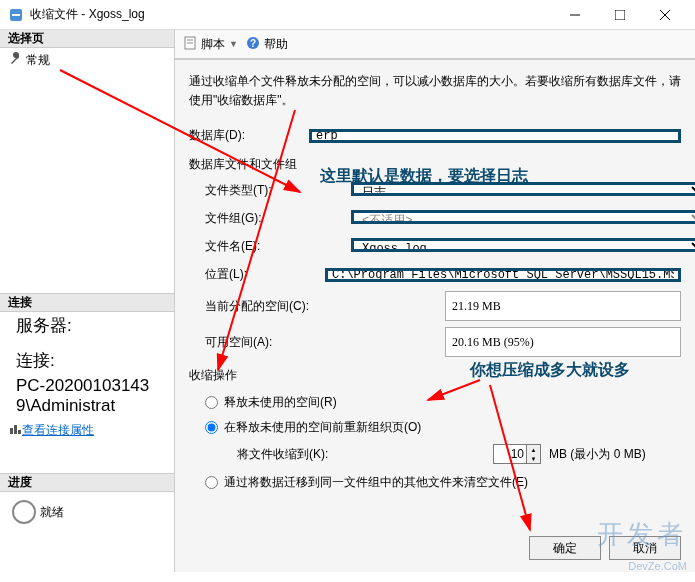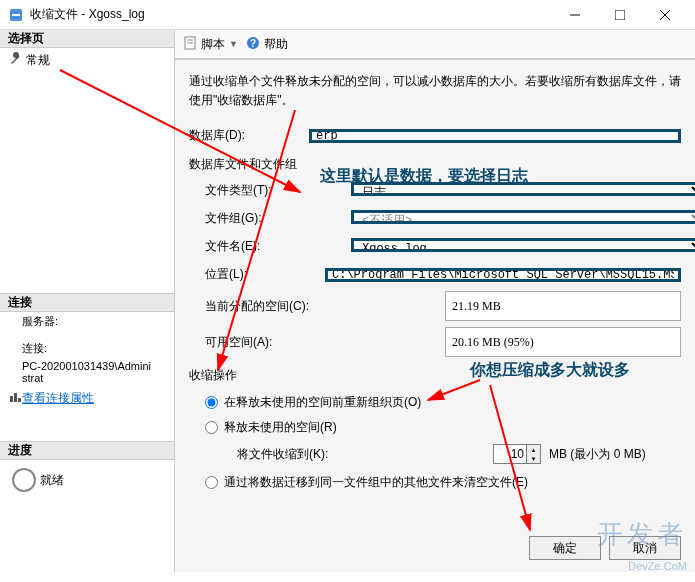--- a/index.html
+++ b/index.html
@@ -7,21 +7,21 @@
 .titlebar { height: 30px; background: #fff; border-bottom: 1px solid #ddd; display: flex; align-items: center; padding: 0 8px; }
 .titlebar .icon { width: 16px; height: 16px; margin-right: 6px; }
 .titlebar .title { flex: 1; font-size: 12px; }
 .titlebar .btn { width: 45px; height: 29px; display: flex; align-items: center; justify-content: center; cursor: pointer; }
 .main { display: flex; height: 542px; }
 .sidebar { width: 175px; background: #fff; border-right: 1px solid #ccc; display: flex; flex-direction: column; }
 .sidebar-section { background: #e8e8e8; padding: 0 8px; font-weight: bold; border-bottom: 1px solid #ccc; border-top: 1px solid #ccc; }
 .sidebar-section:first-child { border-top: none; }
 .sidebar-item { padding: 4px 8px; display: flex; align-items: center; min-height: 20px; }
 .sidebar-item .wrench { margin-right: 4px; }
-.sidebar .small { font-size: 11px; color: #000; padding: 2px 22px; word-break: break-all; }
+.sidebar .small { font-size: 17px; color: #000; padding: 2px 16px; word-break: break-all; }
 .sidebar .link { color: #0066cc; text-decoration: underline; cursor: pointer; }
 .status-icon { width: 24px; height: 24px; border: 2px solid #888; border-radius: 50%; margin: 4px; }
 .content { flex: 1; background: #f5f5f5; position: relative; padding: 0; }
 .toolbar { height: 30px; background: #f9f9f9; border-bottom: 2px solid #ccc; display: flex; align-items: center; padding: 0 8px; gap: 8px; }
 .toolbar .item { display: flex; align-items: center; gap: 4px; cursor: pointer; }
 .toolbar .dropdown-arrow { font-size: 9px; color: #666; }
 .body { padding: 12px 14px; font-size: 12px; }
 .help-text { line-height: 1.6; margin-bottom: 14px; }
 .row { display: flex; align-items: center; margin-bottom: 6px; min-height: 22px; }
 .row .label { width: 120px; }
@@ -166,26 +166,26 @@
           <div class="field">
               <div class="readonly-box">20.16 MB (95%)</div>
             </div>
         </div>
       </div>
 
       <div class="section-title">收缩操作</div>
 
       <div class="radio-group">
         <div class="radio-row">
+          <input type="radio" name="shrink" style="">
+          <span>释放未使用的空间(R)</span>
+        </div>
+        <div class="radio-row">
           <input type="radio" name="shrink" checked="" style="">
           <span>在释放未使用的空间前重新组织页(O)</span>
-        </div>
-        <div class="radio-row">
-          <input type="radio" name="shrink" style="">
-          <span>释放未使用的空间(R)</span>
         </div>
         <div class="shrink-row">
           <span style="width:160px">将文件收缩到(K):</span>
           <div style="width:80px"></div>
           <div class="spinner">
             <input type="text" value="10" style="">
             <div class="arrows">
                 <div>▲</div>
                 <div>▼</div>
               </div>

